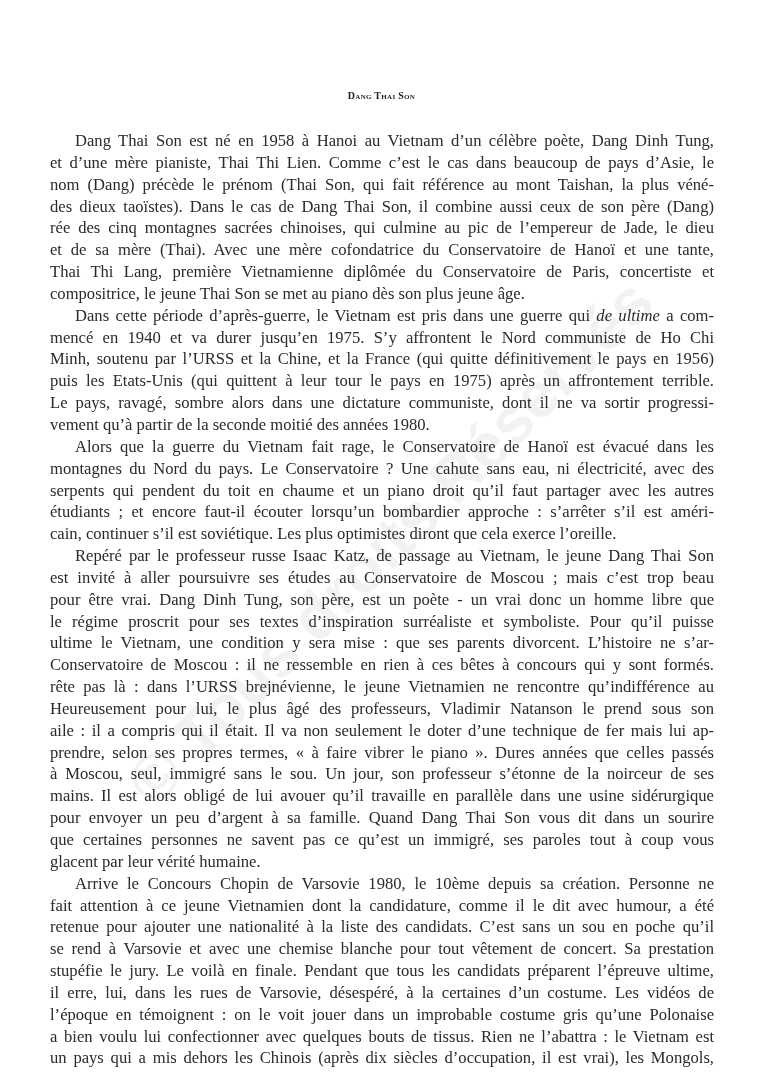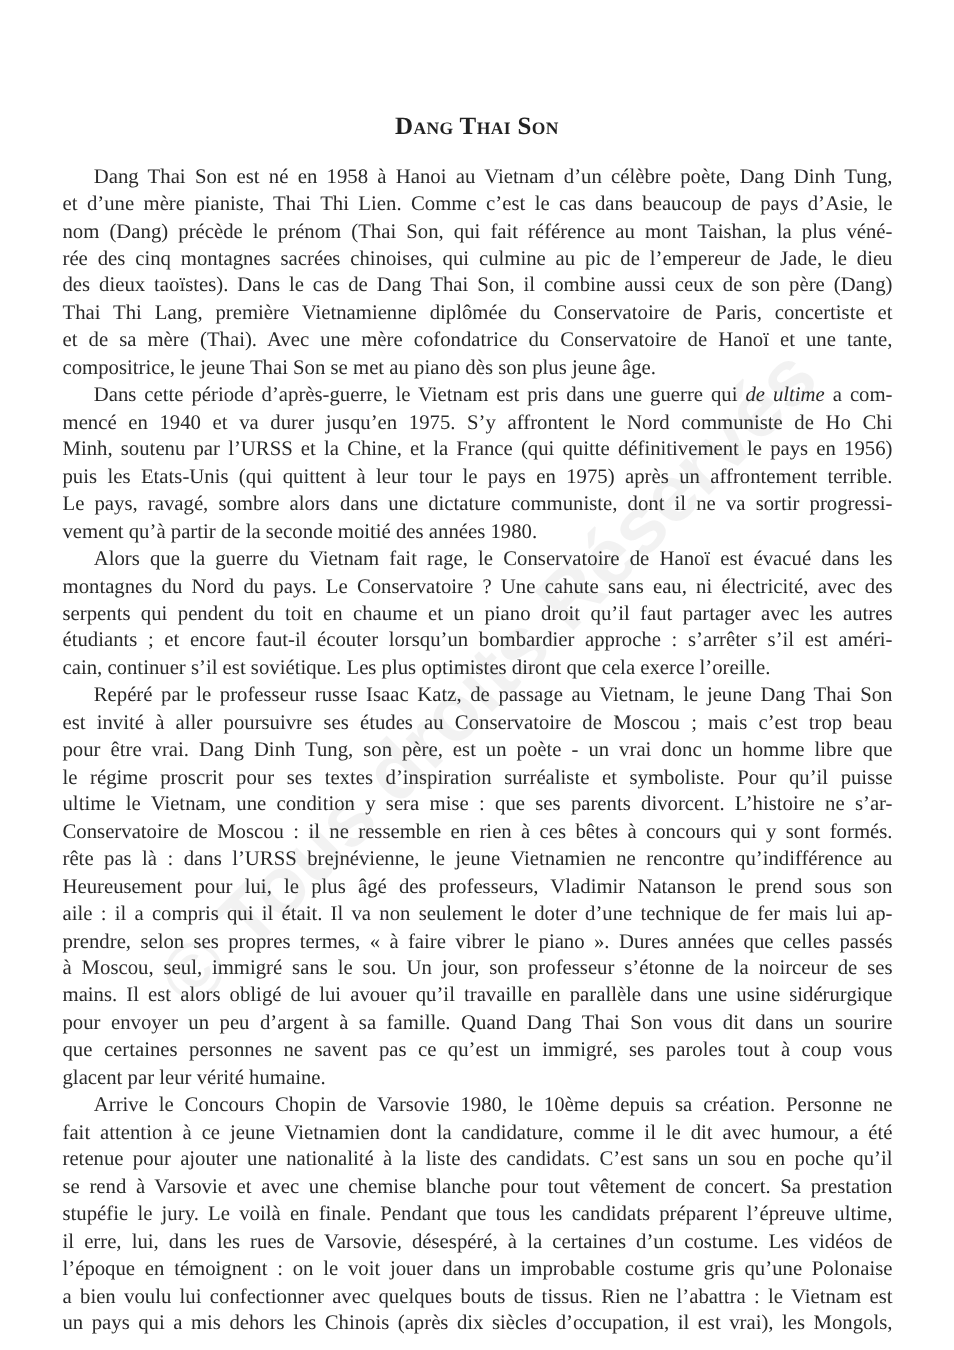--- a/index.html
+++ b/index.html
@@ -21,21 +21,21 @@
     width: 763px;
     height: 1080px;
     background: #ffffff;
   }
   .title {
     position: absolute;
     top: 90px;
     left: 0;
     width: 763px;
     text-align: center;
-    font-size: 20px;
+    font-size: 10px;
     font-weight: bold;
     font-variant: small-caps;
     letter-spacing: 0.3px;
     color: #222;
   }
   .body-text {
     position: absolute;
     left: 50px;
     top: 130px;
     width: 664px;
@@ -82,24 +82,24 @@
   <div class="watermark">© Tous droits Réservés</div>
 
   <div class="title">Dang Thai Son</div>
 
   <div class="body-text">
 
     <div class="para">
       <span class="line indent">Dang Thai Son est né en 1958 à Hanoi au Vietnam d’un célèbre poète, Dang Dinh Tung,</span>
       <span class="line">et d’une mère pianiste, Thai Thi Lien. Comme c’est le cas dans beaucoup de pays d’Asie, le</span>
       <span class="line">nom (Dang) précède le prénom (Thai Son, qui fait référence au mont Taishan, la plus véné-</span>
+      <span class="line">des dieux taoïstes). Dans le cas de Dang Thai Son, il combine aussi ceux de son père (Dang)</span>
       <span class="line">rée des cinq montagnes sacrées chinoises, qui culmine au pic de l’empereur de Jade, le dieu</span>
-      <span class="line">des dieux taoïstes). Dans le cas de Dang Thai Son, il combine aussi ceux de son père (Dang)</span>
+      <span class="line">et de sa mère (Thai). Avec une mère cofondatrice du Conservatoire de Hanoï et une tante,</span>
       <span class="line">Thai Thi Lang, première Vietnamienne diplômée du Conservatoire de Paris, concertiste et</span>
-      <span class="line">et de sa mère (Thai). Avec une mère cofondatrice du Conservatoire de Hanoï et une tante,</span>
       <span class="line last">compositrice, le jeune Thai Son se met au piano dès son plus jeune âge.</span>
     </div>
 
     <div class="para">
       <span class="line indent"><span>Dans cette période d’après-guerre, le Vietnam est pris dans une guerre qui </span><span class="ital">de ultime</span><span> a com-</span></span>
       <span class="line">mencé en 1940 et va durer jusqu’en 1975. S’y affrontent le Nord communiste de Ho Chi</span>
       <span class="line">Minh, soutenu par l’URSS et la Chine, et la France (qui quitte définitivement le pays en 1956)</span>
       <span class="line">puis les Etats-Unis (qui quittent à leur tour le pays en 1975) après un affrontement terrible.</span>
       <span class="line">Le pays, ravagé, sombre alors dans une dictature communiste, dont il ne va sortir progressi-</span>
       <span class="line last">vement qu’à partir de la seconde moitié des années 1980.</span>

